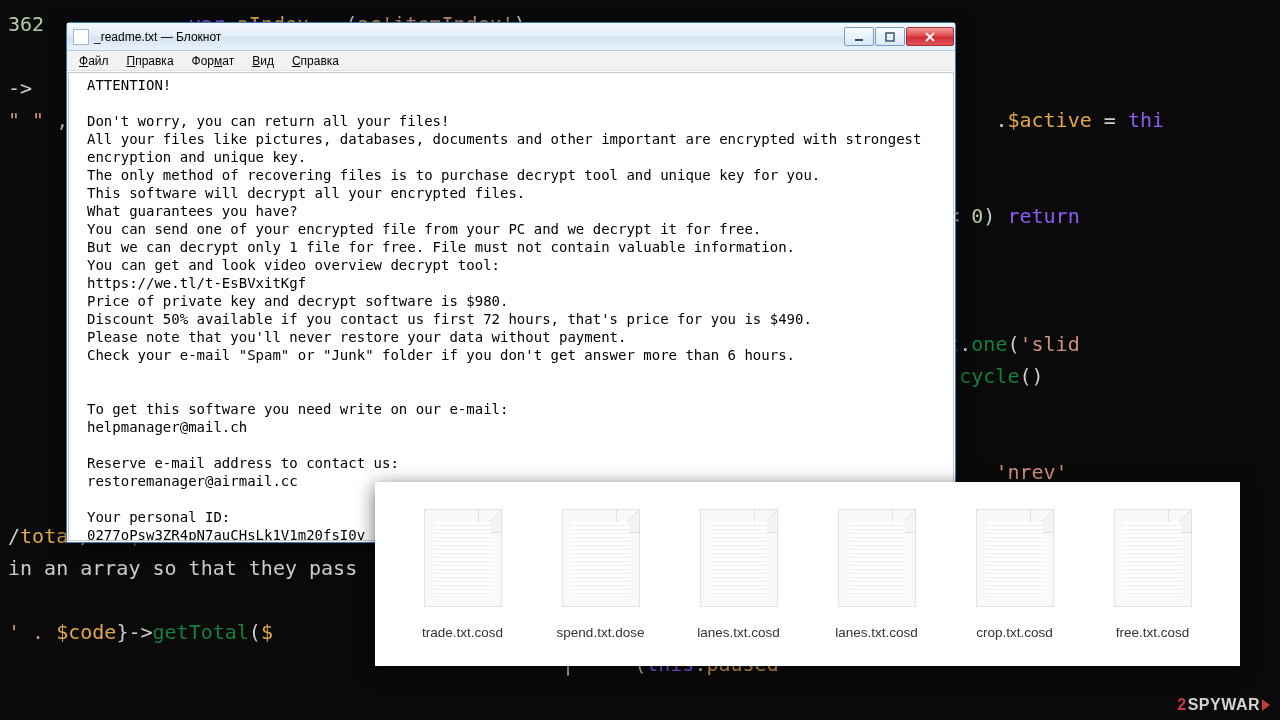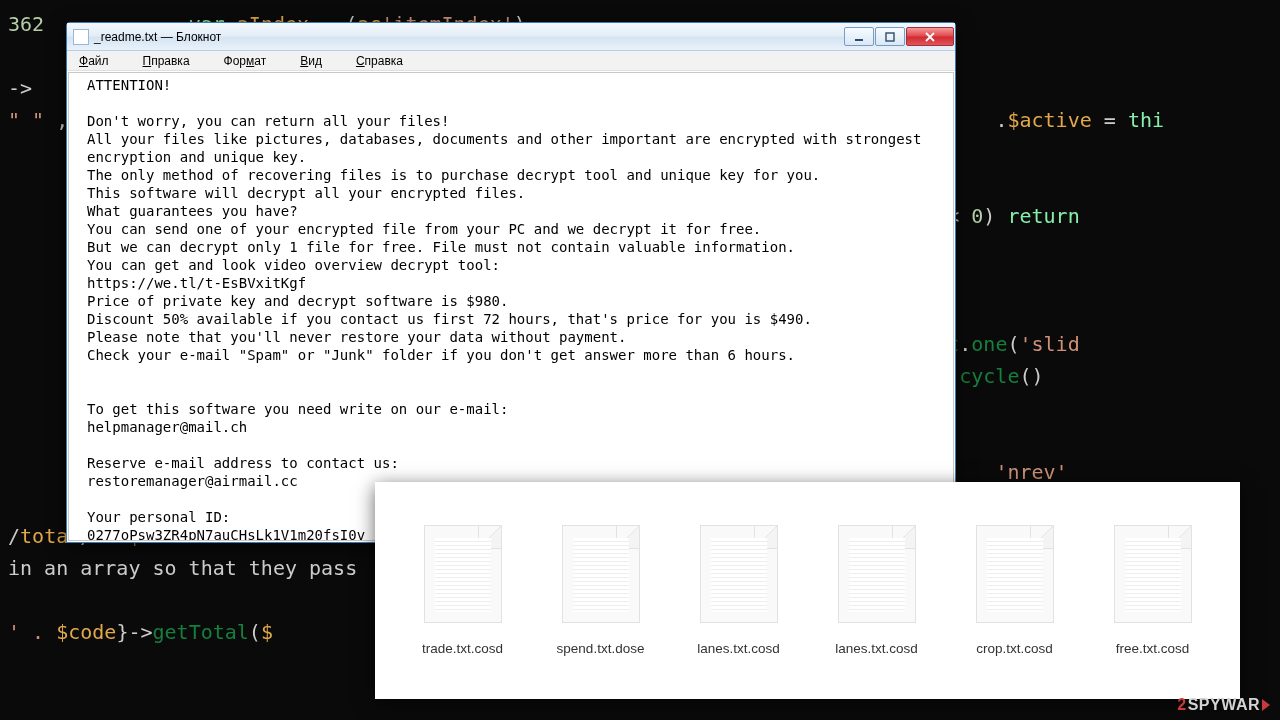--- a/index.html
+++ b/index.html
@@ -18,21 +18,21 @@
   font-family: "Consolas", monospace;
   font-size: 20px;
   line-height: 1.6;
   color: #7aa3c9;
   padding: 8px;
   filter: blur(0.6px);
   white-space: pre;
   overflow: hidden;
   user-select: none;
 }
-.bg-code .kw { color: #86efac; }
+.bg-code .kw { color: #8b5cf6; }
 .bg-code .var { color: #e2a84a; }
 .bg-code .fn { color: #15803d; }
 .bg-code .op { color: #ccc; }
 .bg-code .num { color: #b5cea8; }
 .bg-code .str { color: #ce9178; }
 
 
 .notepad {
   position: absolute;
   left: 34px;
@@ -85,21 +85,21 @@
   color: #fff;
 }
 .menubar {
   height: 20px;
   background: #f2f2f2;
   border-bottom: 1px solid #e0e0e0;
   display: flex;
   align-items: center;
   padding: 0 4px;
   font-size: 12px;
-  gap: 18px;
+  gap: 2px;
 }
 .menu-item {
   padding: 1px 8px;
   cursor: default;
 }
 .menu-item u { text-decoration: underline; }
 .notepad-body {
   flex: 1;
   background: #fff;
   border: 1px solid #c9c9c9;
@@ -112,21 +112,21 @@
   white-space: pre-wrap;
   overflow: hidden;
 }
 
 
 .files-panel {
   position: absolute;
   left: 375px;
   top: 482px;
   width: 865px;
-  height: 217px;
+  height: 184px;
   background: #fff;
   box-shadow: 0 4px 18px rgba(0,0,0,0.6);
   display: flex;
   align-items: center;
   justify-content: space-evenly;
   padding: 14px 12px;
 }
 .file-item {
   display: flex;
   flex-direction: column;

